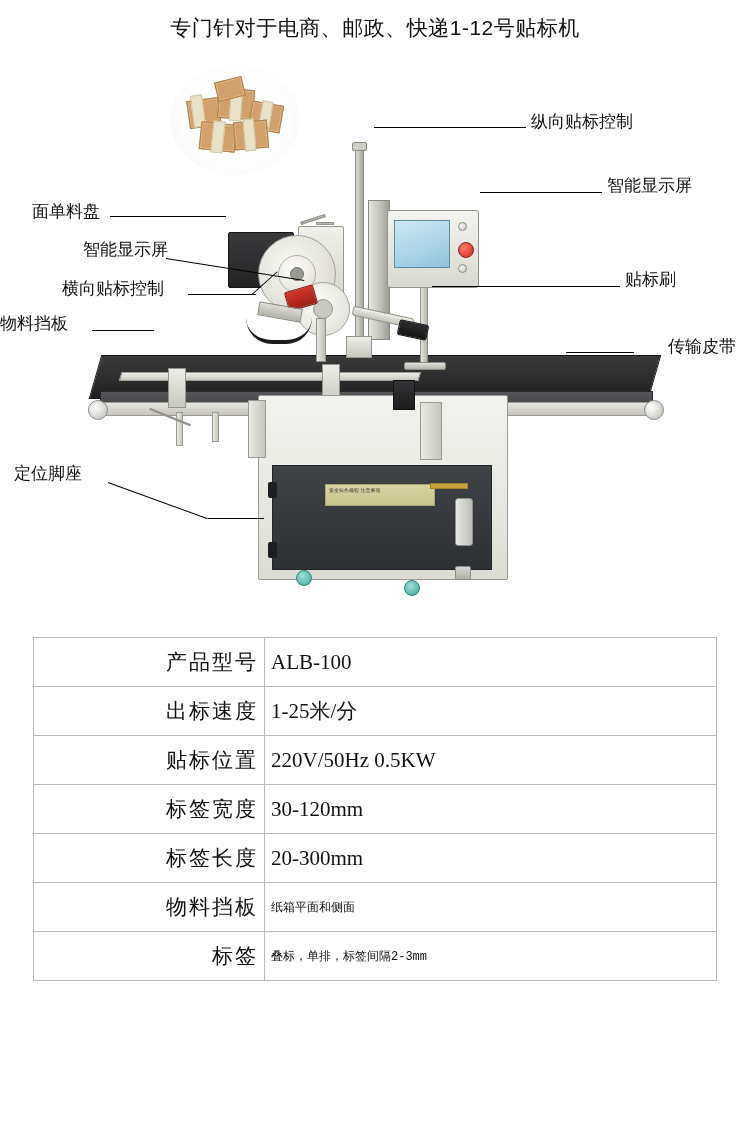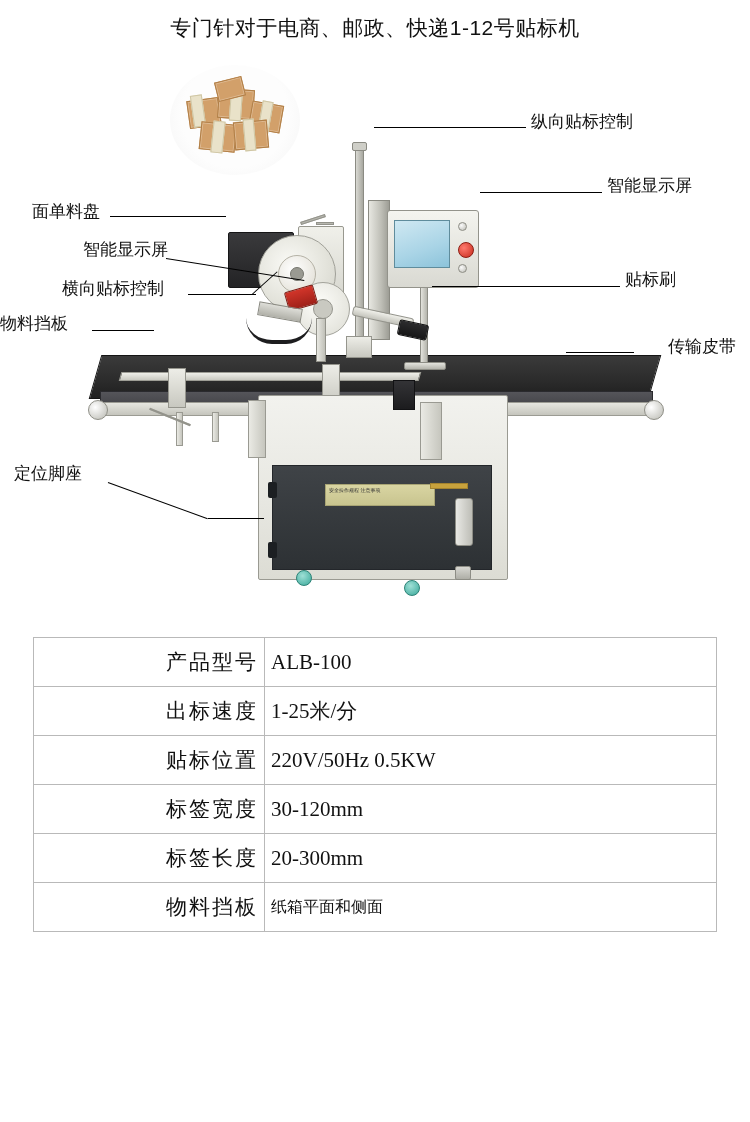--- a/index.html
+++ b/index.html
@@ -327,21 +327,21 @@
     font-size: 20px;
   }
   td.v {
     text-align: left;
     padding-left: 44px;
     font-family: "Liberation Serif", serif;
     font-size: 22px;
   }
   td.v.cn {
     font-family: Liberation Mono, monospace;
-    font-size: 16px;
+    font-size: 12px;
   }
 </style>
 </head>
 <body>
 
 <div class="page">
 
   <div class="title">专门针对于电商、邮政、快递1-12号贴标机</div>
 
   <div class="illus">
@@ -475,17 +475,21 @@
           <td class="v">30-120mm</td>
         </tr>
         <tr>
           <td class="k">标签长度</td>
           <td class="v">20-300mm</td>
         </tr>
         <tr>
           <td class="k">物料挡板</td>
           <td class="v cn">纸箱平面和侧面</td>
         </tr>
+        <tr>
+          <td class="k">标签</td>
+          <td class="v cn">叠标，单排，标签间隔2-3mm</td>
+        </tr>
       </tbody>
     </table>
   </div>
 
 </div>
 
 </body></html>

